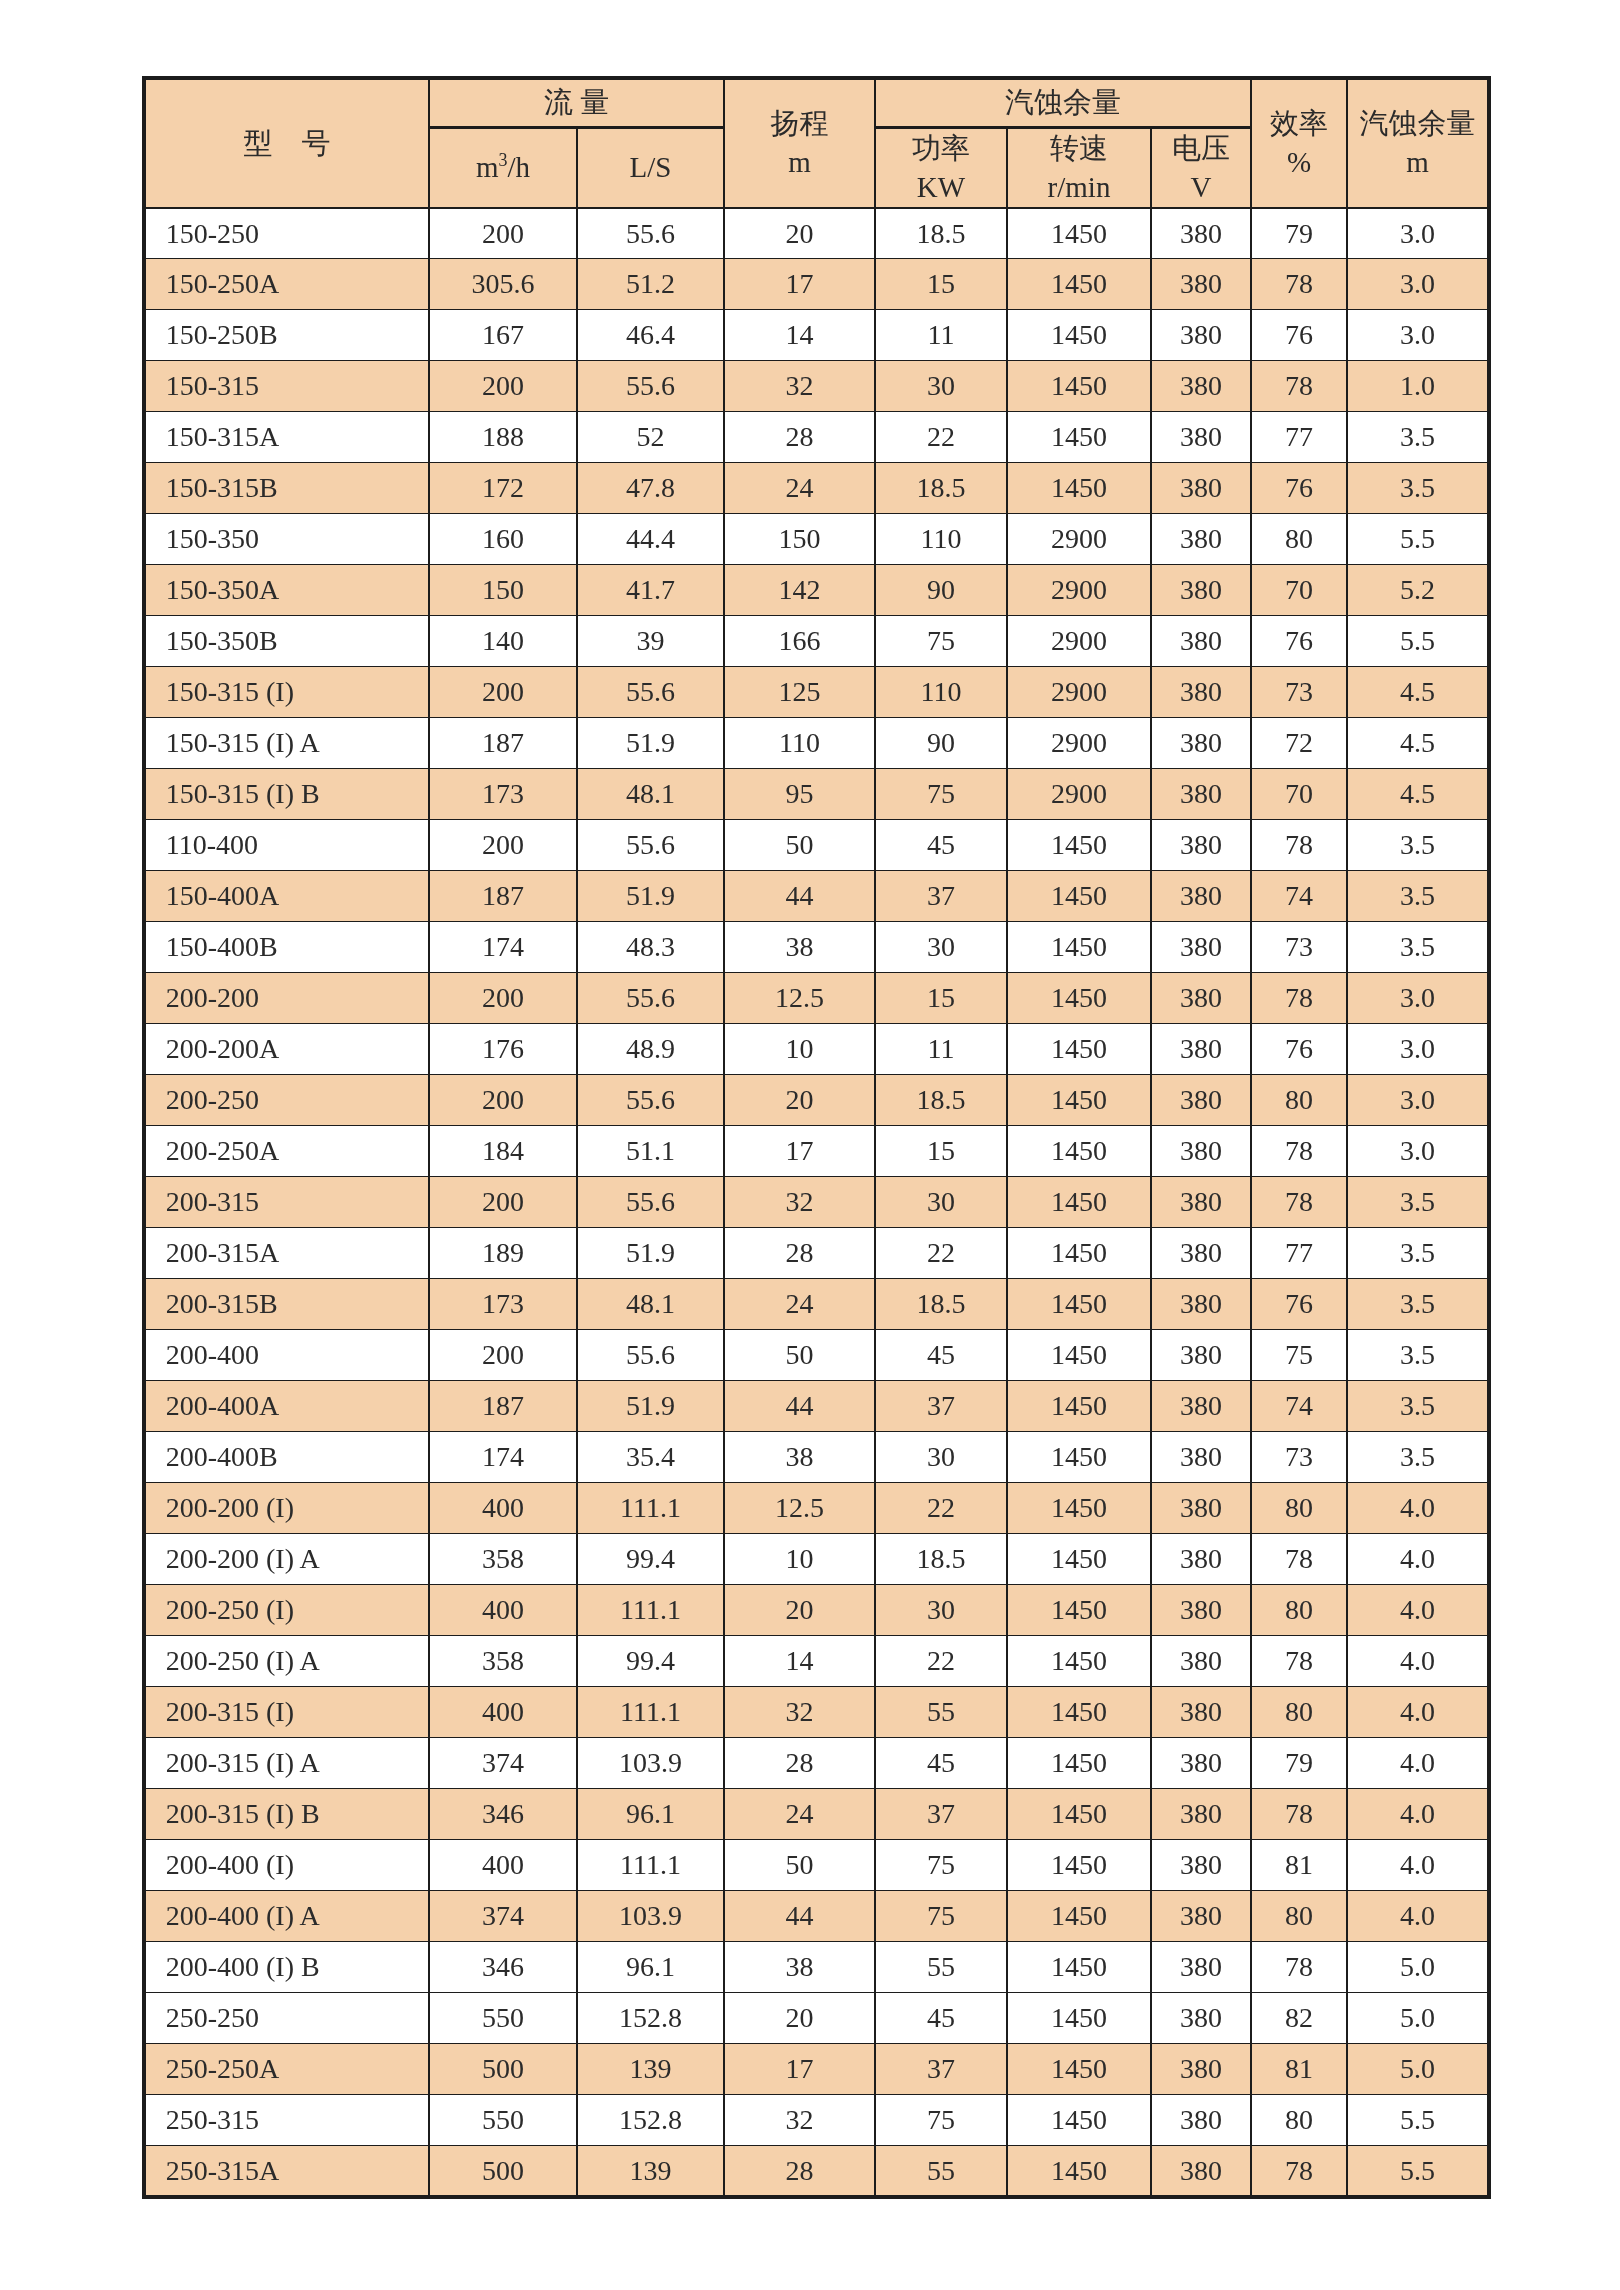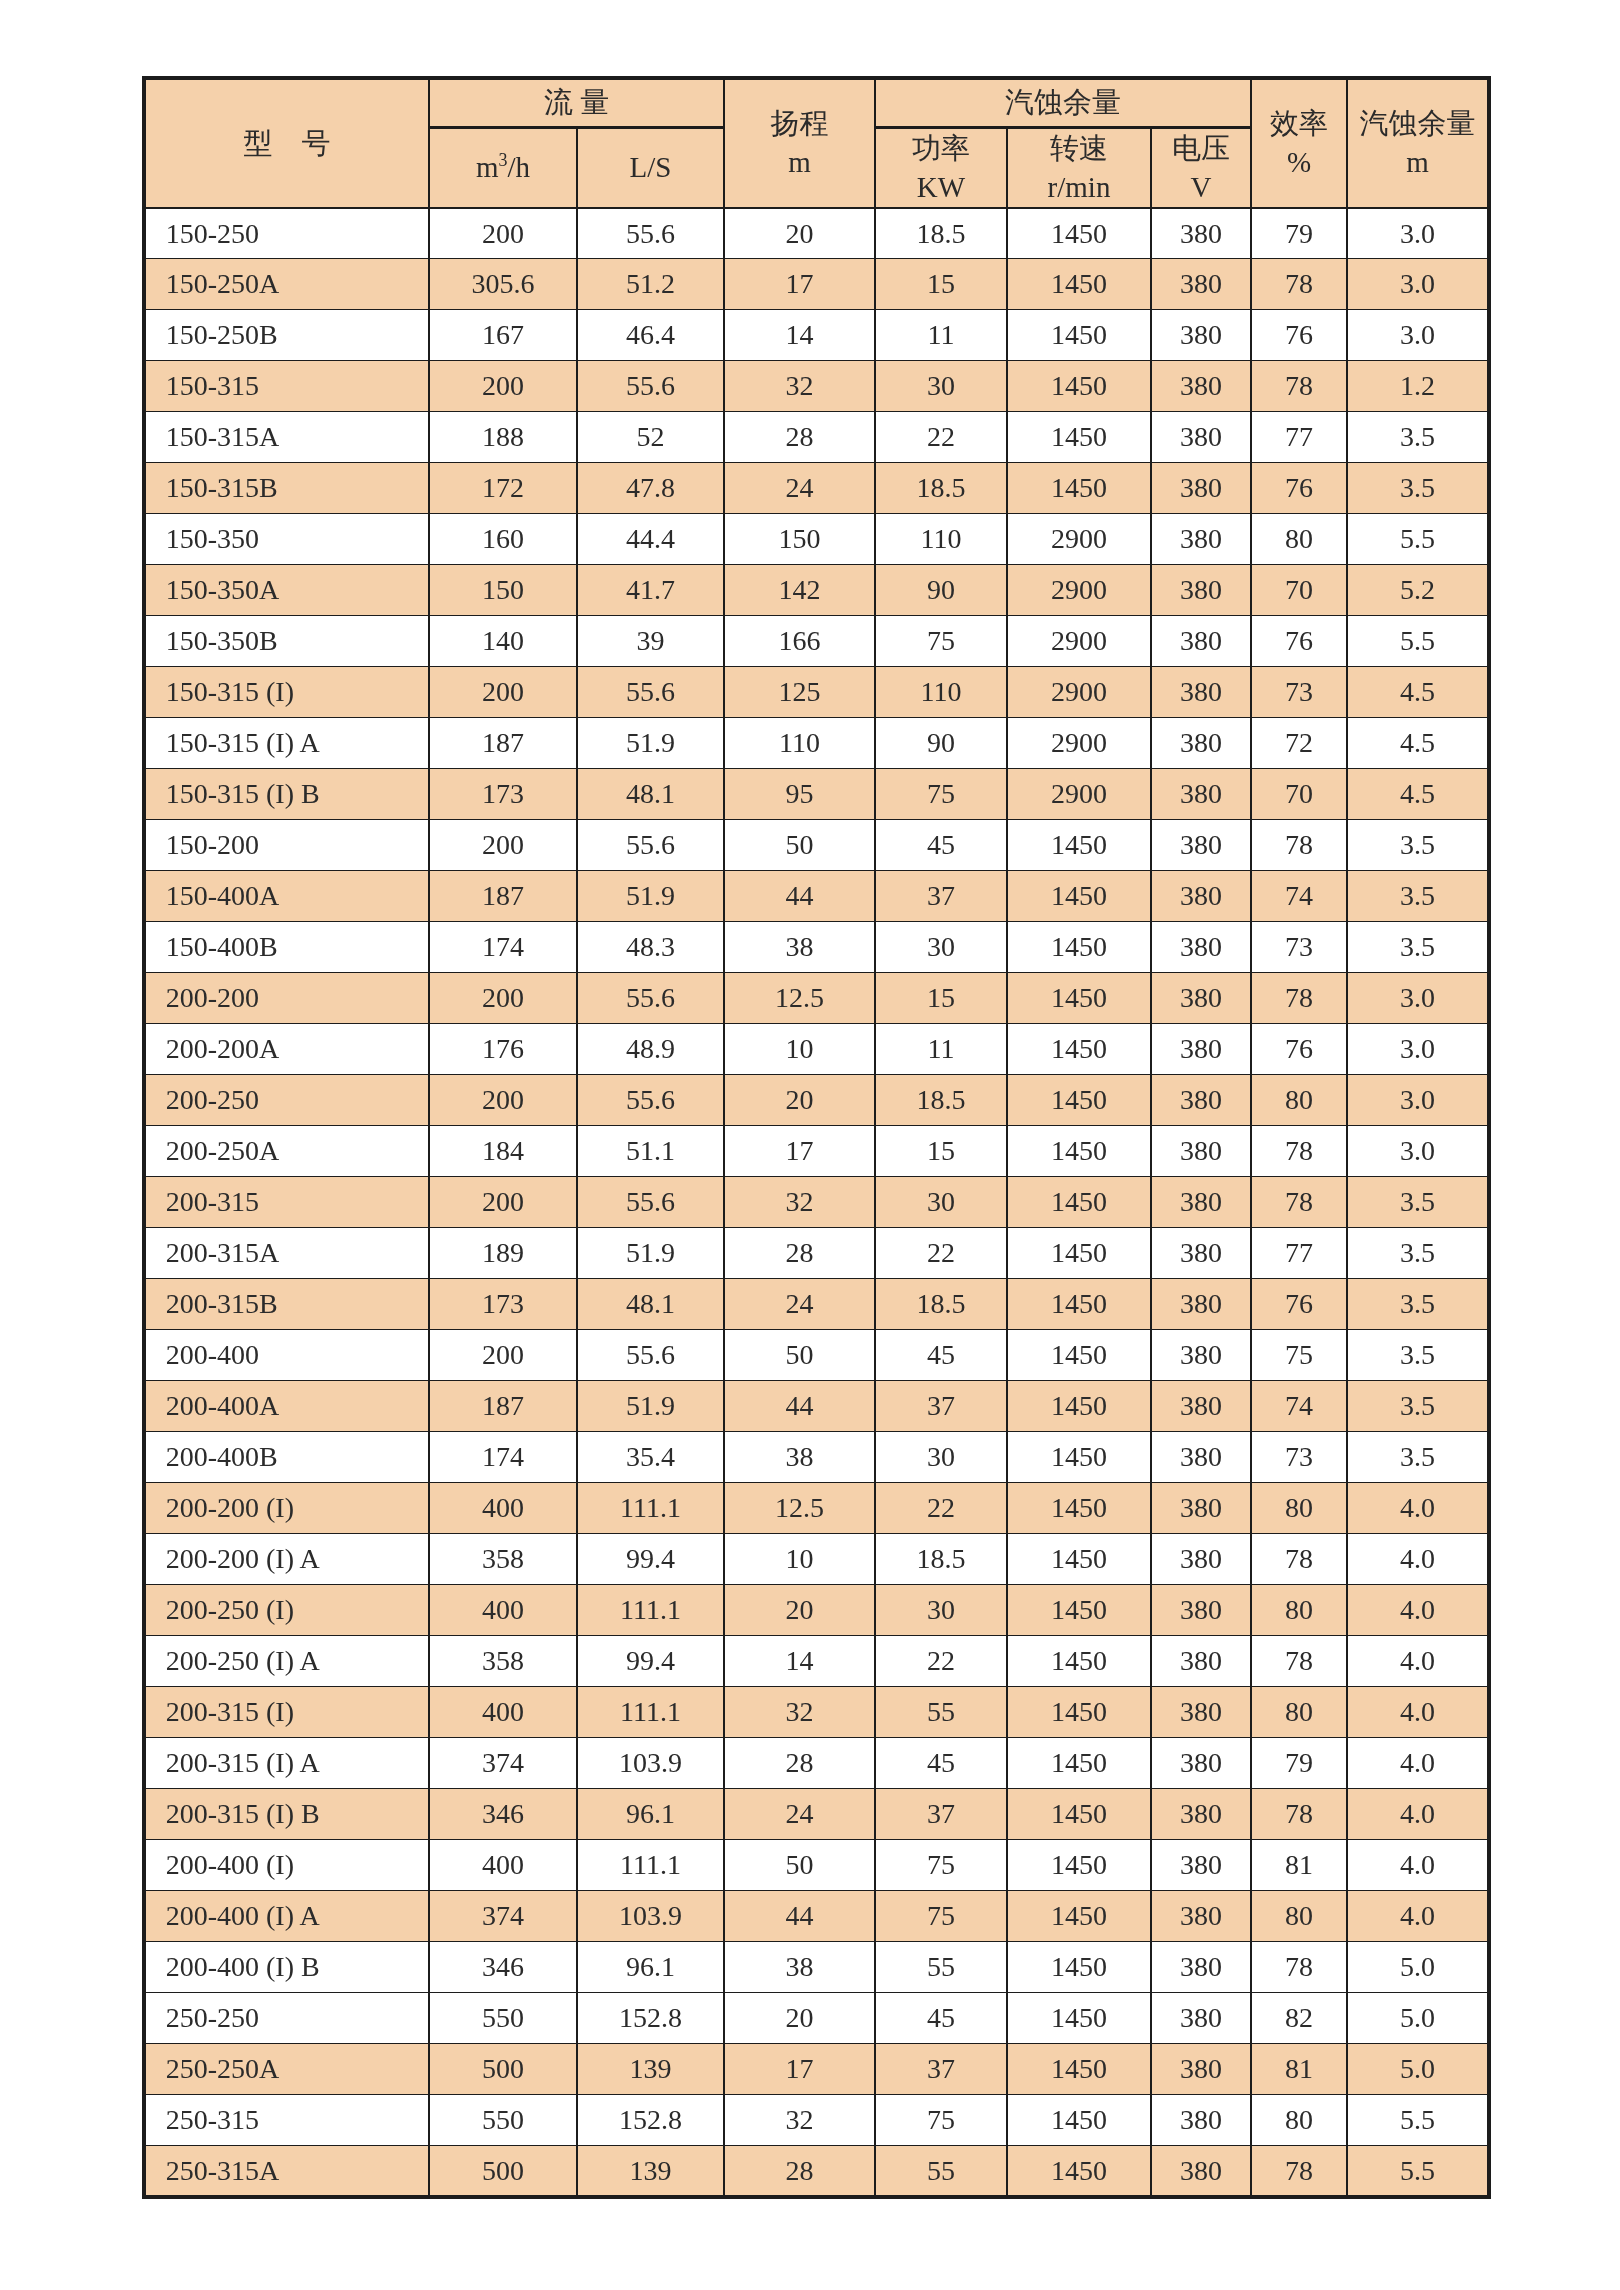--- a/index.html
+++ b/index.html
@@ -136,21 +136,21 @@
         </tr>
         <tr class="shaded">
           <td class="model-cell">150-315</td>
           <td>200</td>
           <td>55.6</td>
           <td>32</td>
           <td>30</td>
           <td>1450</td>
           <td>380</td>
           <td>78</td>
-          <td>1.2</td>
+          <td>1.0</td>
         </tr>
         <tr>
           <td class="model-cell">150-315A</td>
           <td>188</td>
           <td>52</td>
           <td>28</td>
           <td>22</td>
           <td>1450</td>
           <td>380</td>
           <td>77</td>
@@ -227,21 +227,21 @@
           <td>173</td>
           <td>48.1</td>
           <td>95</td>
           <td>75</td>
           <td>2900</td>
           <td>380</td>
           <td>70</td>
           <td>4.5</td>
         </tr>
         <tr>
-          <td class="model-cell">150-200</td>
+          <td class="model-cell">110-400</td>
           <td>200</td>
           <td>55.6</td>
           <td>50</td>
           <td>45</td>
           <td>1450</td>
           <td>380</td>
           <td>78</td>
           <td>3.5</td>
         </tr>
         <tr class="shaded">

